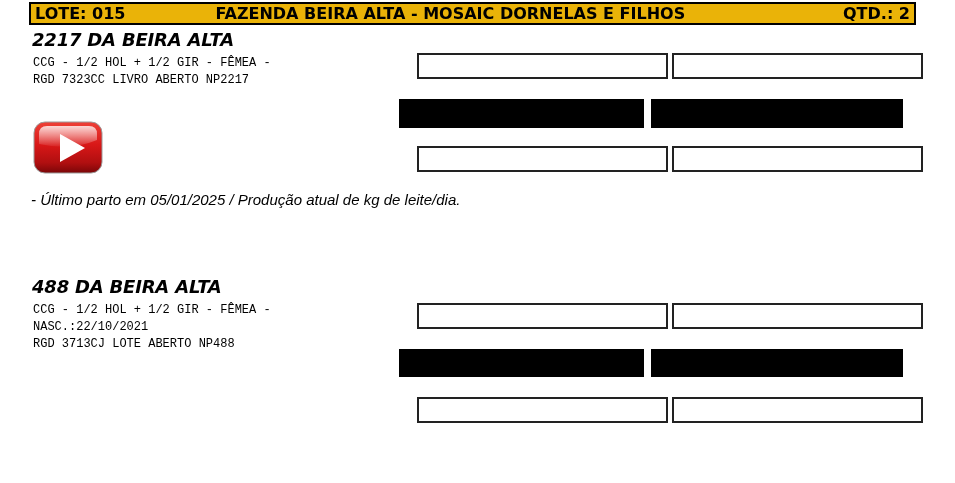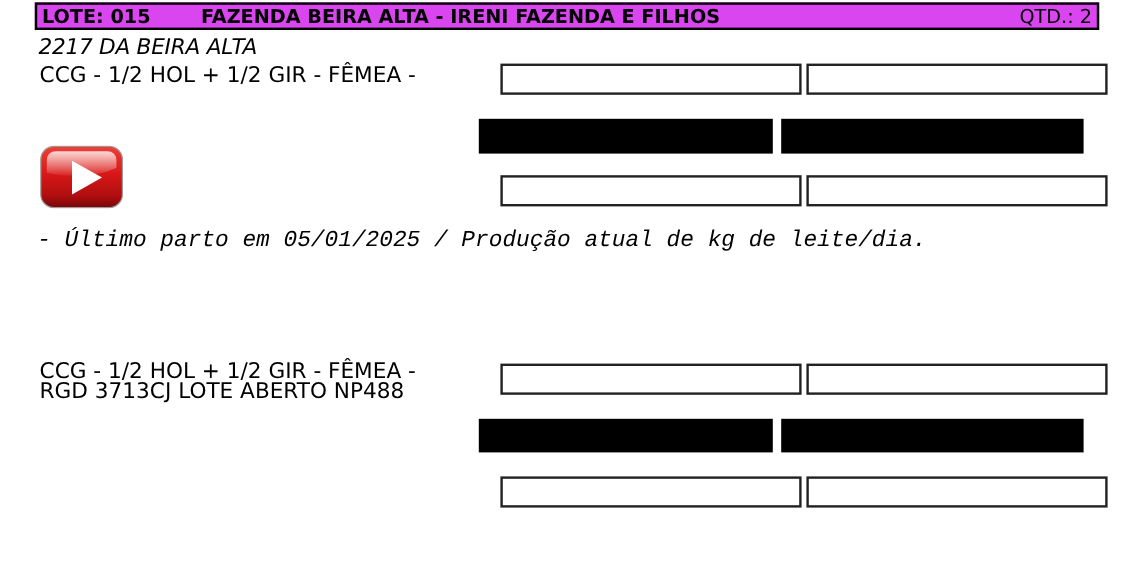--- a/index.html
+++ b/index.html
@@ -10,84 +10,86 @@
     overflow: hidden;
     font-family: "DejaVu Sans", sans-serif;
     color: #000;
   }
   .page { position: absolute; inset: 0; }
 
   
   .header-bar {
     position: absolute; left: 29px; top: 2px;
     width: 883px; height: 19px;
-    background: #d946ef;
+    background: #eab308;
     border: 2px solid #000;
     display: flex; align-items: center;
     font-size: 16px;
     white-space: nowrap;
+    gap: 48px;
   }
   .header-bar .lot { font-weight: bold; margin-left: 4px; }
   .header-bar .farm { font-weight: bold; margin-left: 42px; }
-  .header-bar .qty { margin-left: auto; margin-right: 4px; font-weight: normal; text-align: center; }
+  .header-bar .qty { margin-left: auto; margin-right: 4px; font-weight: bold; text-align: center; }
 
   
   .entry-title {
     position: absolute; left: 32px;
-    font-size: 18px; font-weight: normal; font-style: italic;
+    font-size: 18px; font-weight: bold; font-style: italic;
     letter-spacing: -0.2px; white-space: nowrap;
   }
   .entry-details {
     position: absolute; left: 33px;
-    font-size: 18px; line-height: 16.8px; white-space: nowrap;
+    font-size: 12px; line-height: 16.8px; white-space: nowrap; font-family: Liberation Mono, monospace;
   }
 
   
   .pbox {
     position: absolute;
     background: #fff;
     border: 2px solid #222222;
     box-sizing: border-box;
   }
   .pbar {
     position: absolute;
     background: #000000;
   }
 
   
   .note {
     position: absolute; left: 31px;
-    font-family: Liberation Mono, monospace;
+    font-family: Liberation Sans, sans-serif;
     font-style: italic;
-    font-size: 19px; line-height: 18.5px;
+    font-size: 15px; line-height: 18.5px;
   }
   .note-wide { width: 905px; }
 
   
   .video-btn {
     position: absolute; left: 33px; top: 121px;
     width: 70px; height: 53px;
     cursor: pointer;
   }
 </style>
 </head>
 <body>
 
 <div class="page">
 
   <div class="header-bar">
     <span class="lot">LOTE: 015</span>
-    <span class="farm">FAZENDA BEIRA ALTA - IRENI FAZENDA E FILHOS</span>
+    <span class="farm">FAZENDA BEIRA ALTA - MOSAIC DORNELAS E FILHOS</span>
     <span class="qty">QTD.: 2</span>
   </div>
 
   <div class="entry-title" style="top:29px;">2217 DA BEIRA ALTA</div>
 
   <div class="entry-details" style="top:55px;">
     <div>CCG - 1/2 HOL + 1/2 GIR - FÊMEA -</div>
+    <div>RGD 7323CC LIVRO ABERTO NP2217</div>
   </div>
 
   <div class="video-btn">
     <span>
       <svg width="70" height="53" viewBox="0 0 70 53">
         <defs>
           <linearGradient id="ytbody" x1="0" y1="0" x2="0" y2="1">
             <stop offset="0" stop-color="#ee4037"></stop>
             <stop offset="0.45" stop-color="#d81717"></stop>
             <stop offset="0.8" stop-color="#b00f10"></stop>
@@ -107,23 +109,25 @@
 
   <div class="pbox" style="left:417px; top:53px; width:251px; height:26px;"></div>
   <div class="pbox" style="left:672px; top:53px; width:251px; height:26px;"></div>
   <div class="pbar" style="left:399px; top:99px; width:245px; height:29px;"></div>
   <div class="pbar" style="left:651px; top:99px; width:252px; height:29px;"></div>
   <div class="pbox" style="left:417px; top:146px; width:251px; height:26px;"></div>
   <div class="pbox" style="left:672px; top:146px; width:251px; height:26px;"></div>
 
   <div class="note" style="top:191px;">- Último parto em 05/01/2025 / Produção atual de kg de leite/dia.</div>
 
+  <div class="entry-title" style="top:276px;">488 DA BEIRA ALTA</div>
 
   <div class="entry-details" style="top:302px;">
     <div>CCG - 1/2 HOL + 1/2 GIR - FÊMEA -</div>
+    <div>NASC.:22/10/2021</div>
     <div>RGD 3713CJ LOTE ABERTO NP488</div>
   </div>
 
   <div class="pbox" style="left:417px; top:303px; width:251px; height:26px;"></div>
   <div class="pbox" style="left:672px; top:303px; width:251px; height:26px;"></div>
   <div class="pbar" style="left:399px; top:349px; width:245px; height:28px;"></div>
   <div class="pbar" style="left:651px; top:349px; width:252px; height:28px;"></div>
   <div class="pbox" style="left:417px; top:397px; width:251px; height:26px;"></div>
   <div class="pbox" style="left:672px; top:397px; width:251px; height:26px;"></div>
 

